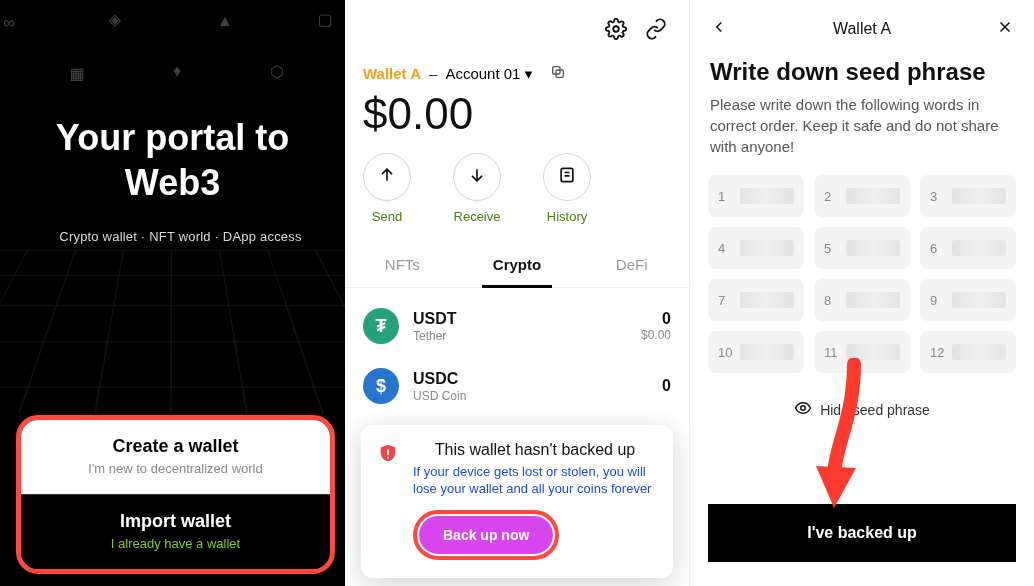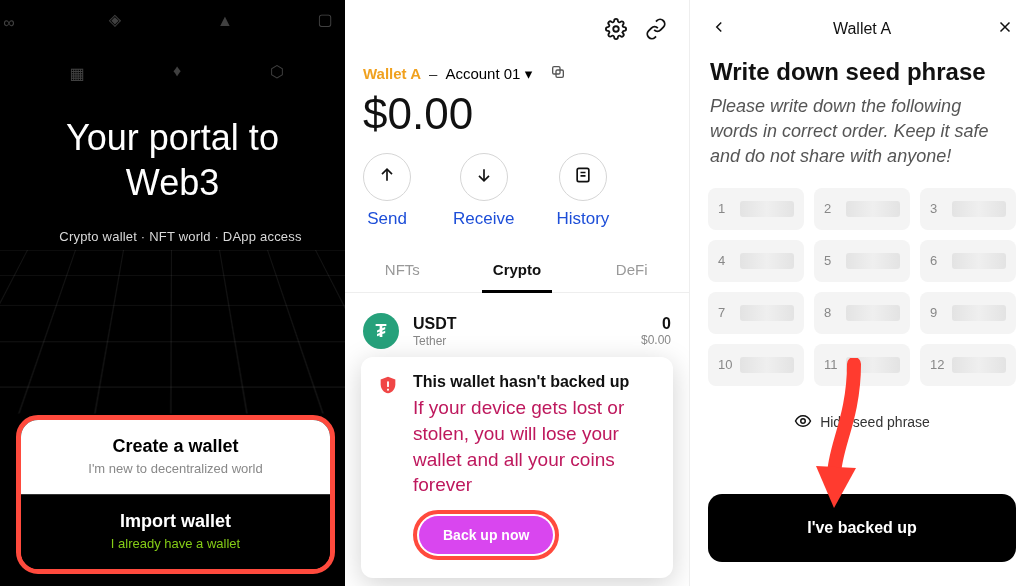--- a/index.html
+++ b/index.html
@@ -12,73 +12,73 @@
 
   
   .c1-bg-icons { position:absolute; top:0; left:0; right:0; height:120px; opacity:0.25; }
   .bgicon { position:absolute; width:30px; height:30px; display:flex; align-items:center; justify-content:center; color:#fff; }
   .c1-grid { position:absolute; left:-20%; right:-20%; top:250px; height:180px;
      background:
        repeating-linear-gradient(to right, rgba(255,255,255,0.12) 0 1px, transparent 1px 48px),
        repeating-linear-gradient(to bottom, rgba(255,255,255,0.12) 0 1px, transparent 1px 40px);
      transform: perspective(400px) rotateX(55deg); transform-origin: top center; opacity:0.6; }
   .c1-content { position:relative; z-index:2; padding-top:115px; text-align:center; }
-  .c1-title { font-size:36px; font-weight:400; line-height:1.25; }
+  .c1-title { font-size:36px; font-weight:700; line-height:1.25; }
   .c1-sub { margin-top:24px; font-size:13px; color:#d9d9d9; letter-spacing:0.2px;margin-left:16px; }
   .c1-buttons { position:absolute; left:16px; right:10px; bottom:12px; border:5px solid #ff4a3d; border-radius:22px; overflow:hidden; }
   .c1-btn { padding:16px 10px 18px; text-align:center; }
   .c1-btn-white { background:#fff; color:#000; }
   .c1-btn-black { background:#000; color:#fff; border-top:1px solid #333; }
   .c1-btn-title { font-weight:700; font-size:18px; }
   .c1-btn-sub { font-size:13px; margin-top:4px; color:#888; }
   .c1-btn-black .c1-btn-sub { color:#84cc16; }
 
   
   .c2-top { display:flex; justify-content:flex-end; gap:18px; padding:18px 22px 8px; color:#111; }
   .ic20 { width:22px; height:22px; }
   .c2-walletrow { display:flex; align-items:center; gap:8px; padding:12px 18px 0; font-size:15px; }
   .walletname { color:#f0a11f; font-weight:600; }
   .acct-sep { color:#333; }
   .copy-ic { margin-left:10px; color:#555; }
   .balance { font-size:44px; font-weight:500; padding:6px 18px 14px; color:#111; }
   .actions { display:flex; gap:42px; padding:0 18px 18px; }
   .action { display:flex; flex-direction:column; align-items:center; gap:8px; cursor:pointer; }
   .action-circle { width:48px; height:48px; border:1px solid #d6d6d6; border-radius:50%; display:flex; align-items:center; justify-content:center; color:#111; }
-  .action-label { font-size:17px; color:#1d4ed8; }
+  .action-label { font-size:13px; color:#4d7c0f; }
   .tabs { display:flex; border-bottom:1px solid #eee; }
   .tab { flex:1; text-align:center; padding:14px 0; font-size:15px; color:#999; cursor:pointer; }
   .tab.active { color:#111; font-weight:600; position:relative; }
   .tab.active::after { content:""; position:absolute; left:22px; right:22px; bottom:-1px; height:3px; background:#000; }
   .assets { padding:8px 18px 0; }
   .asset { display:flex; align-items:center; padding:12px 0; gap:14px; }
   .asset-ic { width:36px; height:36px; border-radius:50%; display:flex; align-items:center; justify-content:center; color:#fff; font-size:18px; font-weight:700; }
   .asset-info { flex:1; }
   .asset-sym { font-size:16px; font-weight:600; color:#111; }
   .asset-name { font-size:12px; color:#888; margin-top:1px; }
   .asset-right { text-align:right; }
   .asset-amt { font-size:16px; font-weight:600; color:#111; }
   .asset-fiat { font-size:12px; color:#888; }
   .backup-card { position:absolute; left:16px; right:16px; bottom:8px; background:#fff; border-radius:12px; box-shadow:0 6px 28px rgba(0,0,0,0.18); padding:16px 16px 18px; display:flex; gap:14px; }
   .shield { margin-top:2px; }
-  .backup-title { font-size:16px; font-weight:700; color:#111; }
-  .backup-sub { font-size:19px; color:#be185d; margin-top:4px; line-height:1.35; }
+  .backup-title { font-size:16px; font-weight:400; color:#111;text-align:center; }
+  .backup-sub { font-size:13px; color:#1d4ed8; margin-top:4px; line-height:1.35; }
   .backup-btn-wrap { margin-top:12px; border:4px solid #ff4a3d; border-radius:30px; display:inline-block; padding:2px; }
   .backup-btn { background:#d946ef; color:#fff; border:none; border-radius:22px; padding:11px 24px; font-size:14px; font-weight:600; cursor:pointer; }
 
   
   .c3-top { display:flex; align-items:center; justify-content:space-between; padding:18px 20px 8px; }
   .c3-title-sm { font-size:16px; font-weight:500; color:#111; }
   .c3-h1 { font-size:24px; font-weight:700; padding:10px 20px 8px; color:#111; }
-  .c3-instr { font-size:18px; color:#555; padding:0 20px 18px; line-height:1.4;font-style:italic; }
+  .c3-instr { font-size:15px; color:#555; padding:0 20px 18px; line-height:1.4; }
   .seed-grid { display:grid; grid-template-columns:repeat(3,1fr); gap:10px; padding:0 18px; }
   .seed-cell { background:#f4f4f4; border-radius:8px; height:42px; display:flex; align-items:center; padding:0 10px; font-size:13px; color:#888; gap:8px; }
   .seed-num { min-width:14px; }
   .seed-blur { flex:1; height:16px; background:linear-gradient(90deg,#e3e3e3,#efefef,#e3e3e3); border-radius:3px; filter:blur(0.4px); }
   .hide-row { display:flex; align-items:center; justify-content:center; gap:8px; padding:26px 0 10px; font-size:14px; color:#333; cursor:pointer; }
-  .done-btn { position:absolute; left:18px; right:18px; bottom:24px; background:#000; color:#fff; border:none; border-radius:14px; height:68px; font-size:16px; font-weight:600; cursor:pointer; }
+  .done-btn { position:absolute; left:18px; right:18px; bottom:24px; background:#000; color:#fff; border:none; border-radius:0; height:58px; font-size:16px; font-weight:600; cursor:pointer; }
   .arrow { position:absolute; pointer-events:none; }
   .arrow svg { display:block; }
 </style>
 </head>
 <body>
 
 <div class="stage">
 
   <div class="col col1">
     <div class="c1-bg-icons">

